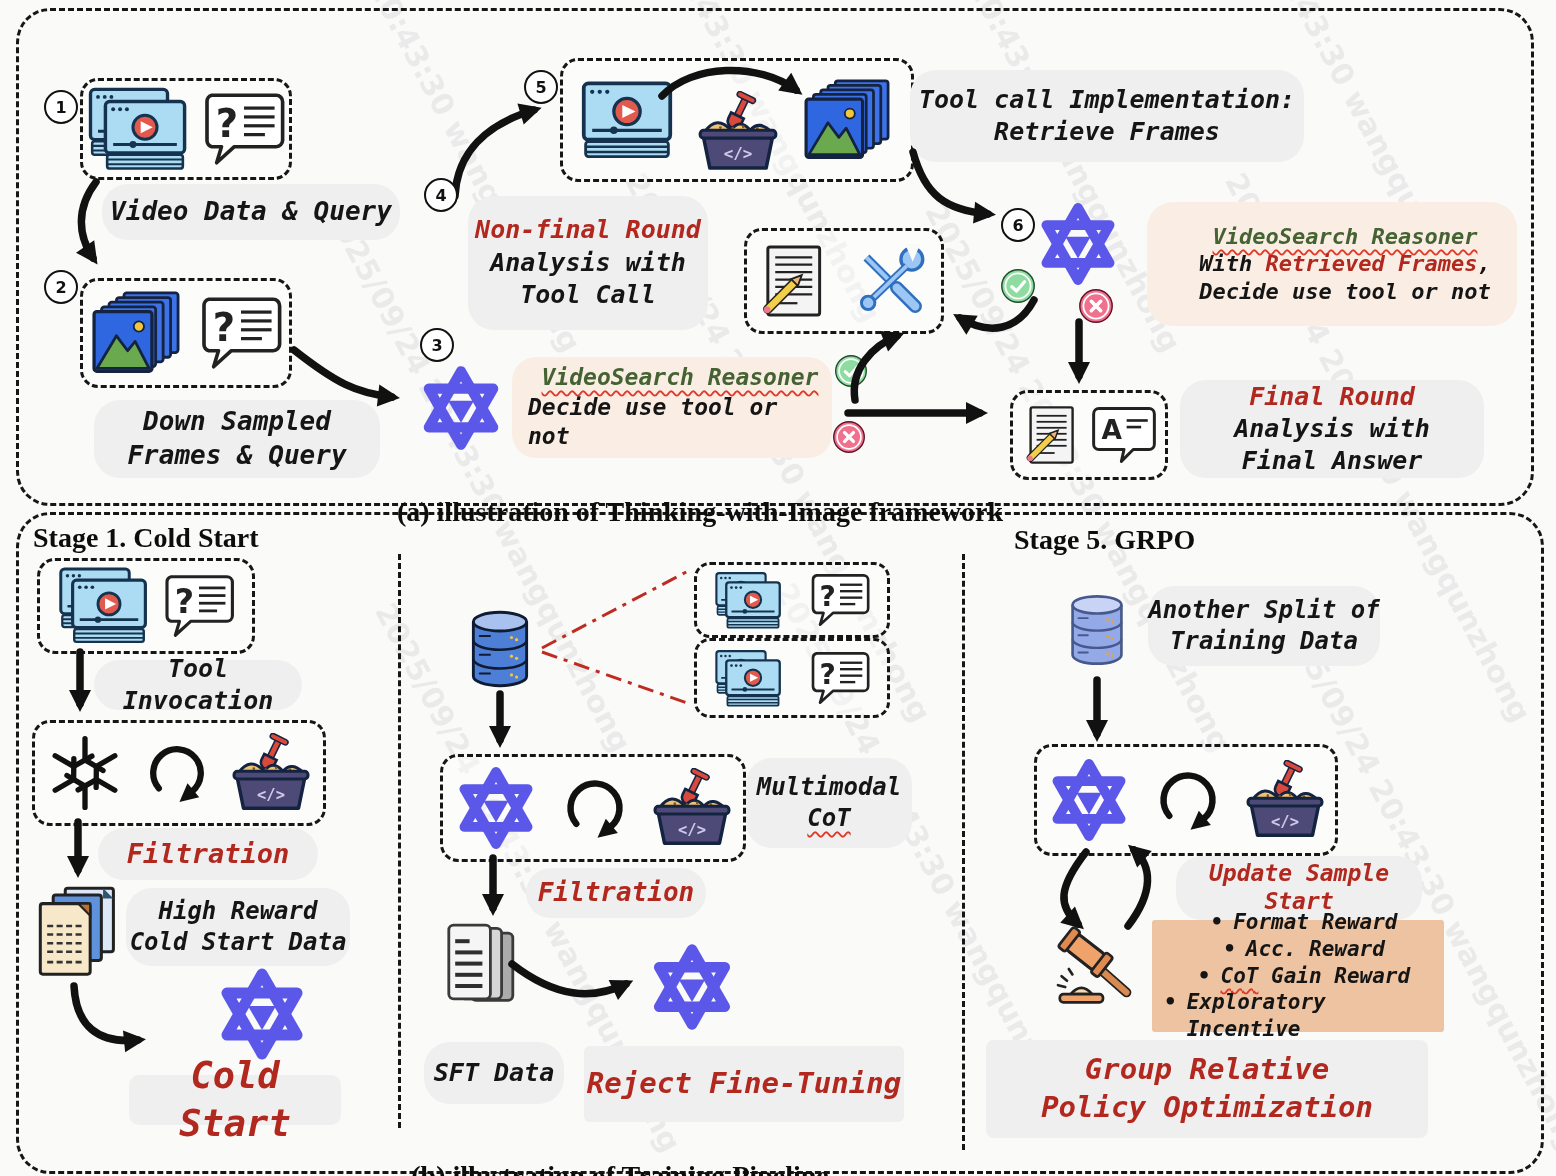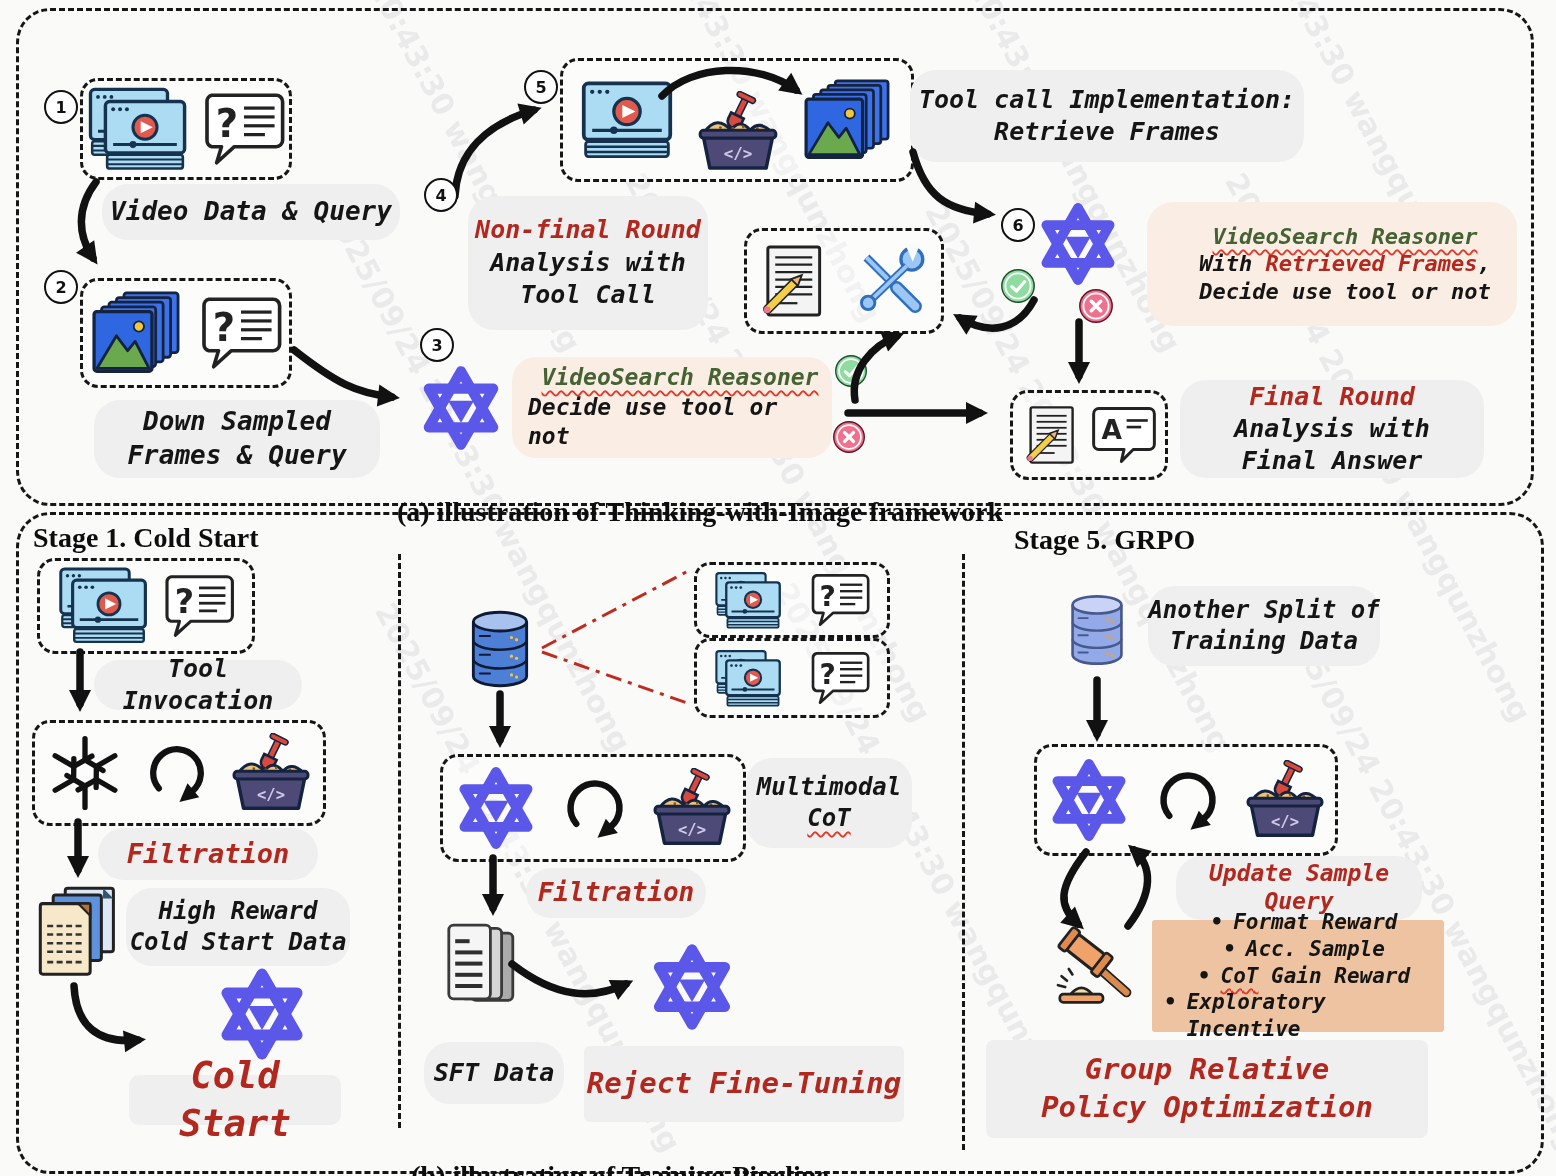--- a/index.html
+++ b/index.html
@@ -512,35 +512,35 @@
     <svg class="icon" width="72" height="72">
         <use href="#sym-refresh"></use>
       </svg>
     <svg class="icon" width="86" height="80">
         <use href="#sym-sandbox"></use>
       </svg>
   </div>
 
   <div class="pill" style="left:1176px;top:856px;width:246px;height:64px;font-size:23px;line-height:1.2">
     <span class="red">Update Sample</span>
-    <span class="red">Query</span>
+    <span class="red">Start</span>
   </div>
 
   <svg class="icon" style="position:absolute;left:1042px;top:924px" width="104" height="90">
       <use href="#sym-gavel"></use>
     </svg>
 
   <div class="pill leftal" style="left:1152px;top:920px;width:292px;height:112px;font-size:21px;background:#EDC3A2;border-radius:3px;line-height:1.28;justify-content:center">
     <span class="bl">
         <span class="bu">•</span>
         <span>Format Reward</span>
       </span>
     <span class="bl">
         <span class="bu">•</span>
-        <span>Acc. Sample</span>
+        <span>Acc. Reward</span>
       </span>
     <span class="bl">
         <span class="bu">•</span>
         <span><span class="wavy">CoT</span><span> Gain Reward</span></span>
       </span>
     <span class="bl">
         <span class="bu">•</span>
         <span>Exploratory Incentive</span>
       </span>
   </div>

